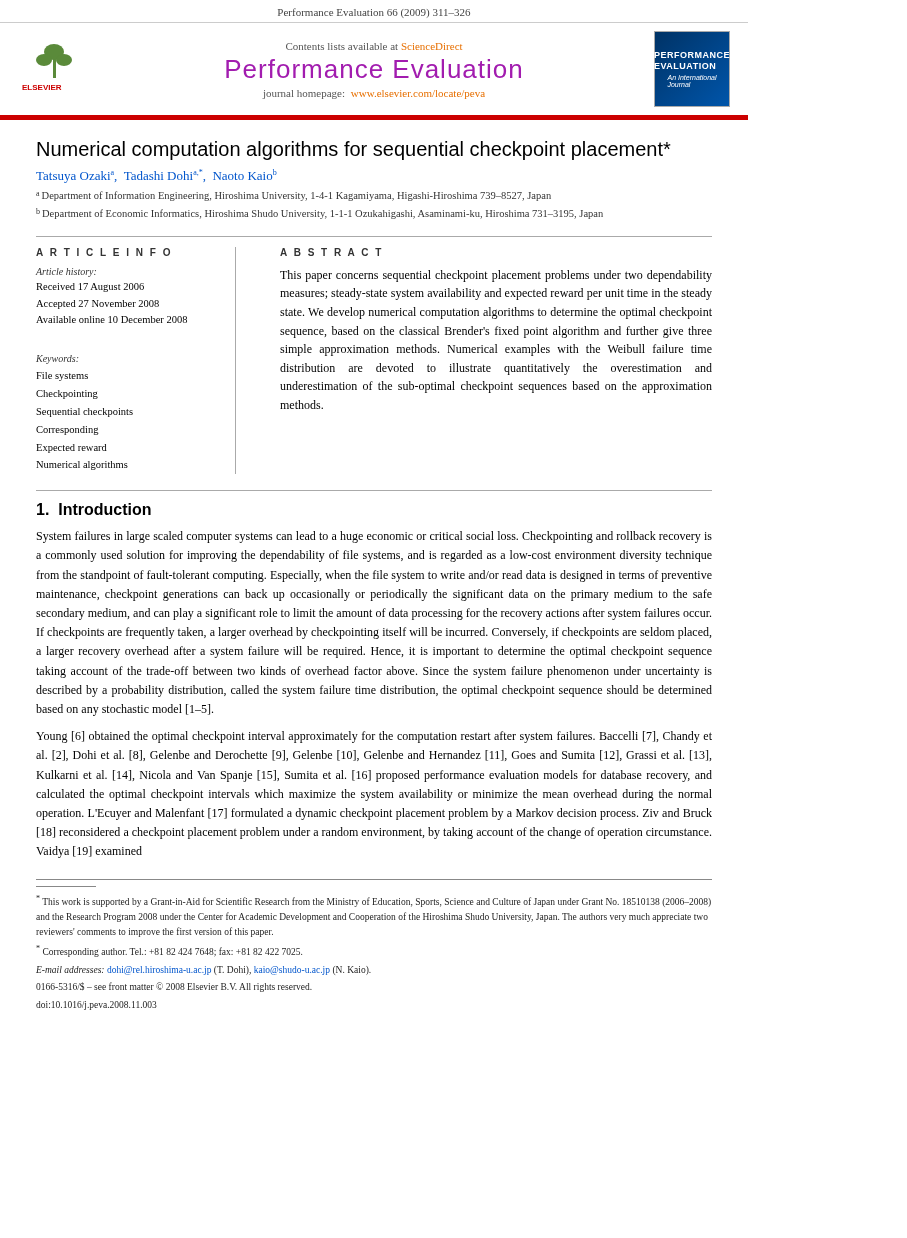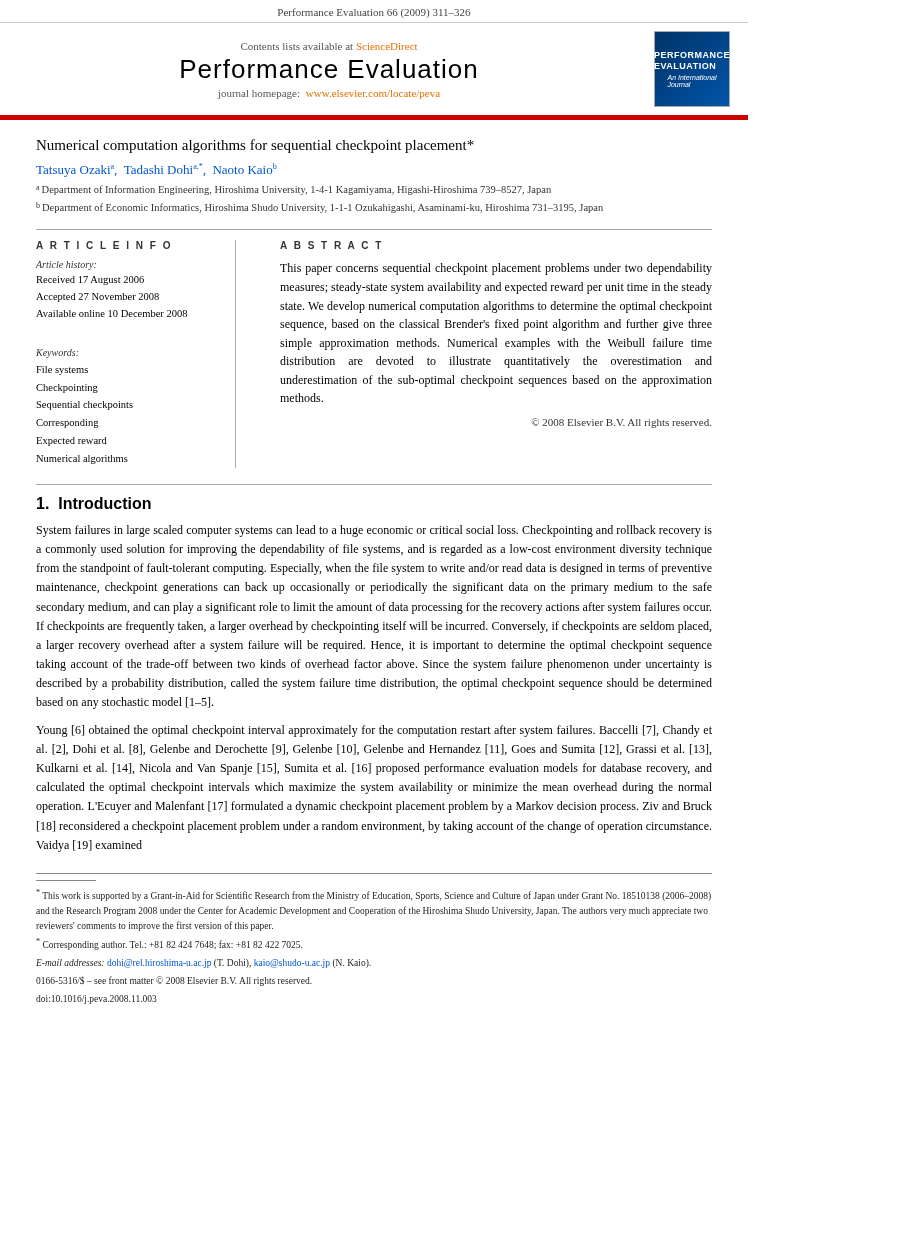--- a/index.html
+++ b/index.html
@@ -39,21 +39,21 @@
     }
     .journal-header .center-info .sciencedirect-line {
       font-size: 11px;
       color: #555;
       margin-bottom: 2px;
     }
     .journal-header .center-info .journal-title {
       font-size: 26px;
       font-family: Arial, sans-serif;
       font-weight: 300;
-      color: #000000;
+      color: #a21caf;
       letter-spacing: 1px;
     }
     .journal-header .center-info .homepage-line {
       font-size: 11px;
       color: #555;
       margin-top: 2px;
     }
     .journal-header .logo-right {
       width: 90px;
       flex-shrink: 0;
@@ -94,22 +94,22 @@
       margin: 0;
     }
 
     
     .main-content {
       padding: 16px 36px 16px 36px;
     }
 
     
     .article-title {
-      font-size: 15px;
-      font-family: Liberation Serif, serif;
+      font-size: 20px;
+      font-family: Liberation Sans, sans-serif;
       font-weight: 400;
       color: #000;
       margin-bottom: 6px;
       line-height: 1.3;
     }
     .article-authors {
       font-size: 13px;
       color: #0055cc;
       margin-bottom: 4px;
     }
@@ -248,20 +248,32 @@
 </head>
 <body>
 
 <div class="page-wrapper">
 
   <div class="top-bar">
     <span>Performance Evaluation 66 (2009) 311–326</span>
   </div>
 
   <div class="journal-header">
+    <div class="logo-left">
+      
+      <svg width="80" height="55" viewBox="0 0 80 55">
+        <rect x="0" y="0" width="80" height="55" fill="#fff"></rect>
+
+        <rect x="35" y="8" width="3" height="30" fill="#5a8a3a"></rect>
+        <ellipse cx="36" cy="12" rx="10" ry="8" fill="#5a8a3a"></ellipse>
+        <ellipse cx="26" cy="20" rx="8" ry="6" fill="#5a8a3a"></ellipse>
+        <ellipse cx="46" cy="20" rx="8" ry="6" fill="#5a8a3a"></ellipse>
+        <text x="4" y="50" font-size="8" font-family="Arial" font-weight="bold" fill="#cc0000">ELSEVIER</text>
+      </svg>
+    </div>
     <div class="center-info">
       <div class="sciencedirect-line">
         <span>Contents lists available at</span>
         <span class="orange" style="cursor:pointer;">ScienceDirect</span>
       </div>
       <div class="journal-title">Performance Evaluation</div>
       <div class="homepage-line">
         <span>journal homepage:</span>
         <span class="orange" style="cursor:pointer; margin-left:3px;font-family:Liberation Serif, serif;">www.elsevier.com/locate/peva</span>
       </div>
@@ -318,21 +330,20 @@
           <div class="keyword-item">Sequential checkpoints</div>
           <div class="keyword-item">Corresponding</div>
           <div class="keyword-item">Expected reward</div>
           <div class="keyword-item">Numerical algorithms</div>
         </div>
       </div>
 
       <div class="col-right">
         <div class="section-heading">A B S T R A C T</div>
         <div class="abstract-text">This paper concerns sequential checkpoint placement problems under two dependability measures; steady-state system availability and expected reward per unit time in the steady state. We develop numerical computation algorithms to determine the optimal checkpoint sequence, based on the classical Brender's fixed point algorithm and further give three simple approximation methods. Numerical examples with the Weibull failure time distribution are devoted to illustrate quantitatively the overestimation and underestimation of the sub-optimal checkpoint sequences based on the approximation methods.</div>
-        <div class="copyright-line">© 2008 Elsevier B.V. All rights reserved.</div>
       </div>
     </div>
 
     <div class="intro-section">
       <div class="section-title">
         <span>1.</span>
         &nbsp;<span>Introduction</span>
       </div>
 
       <div class="body-text">

